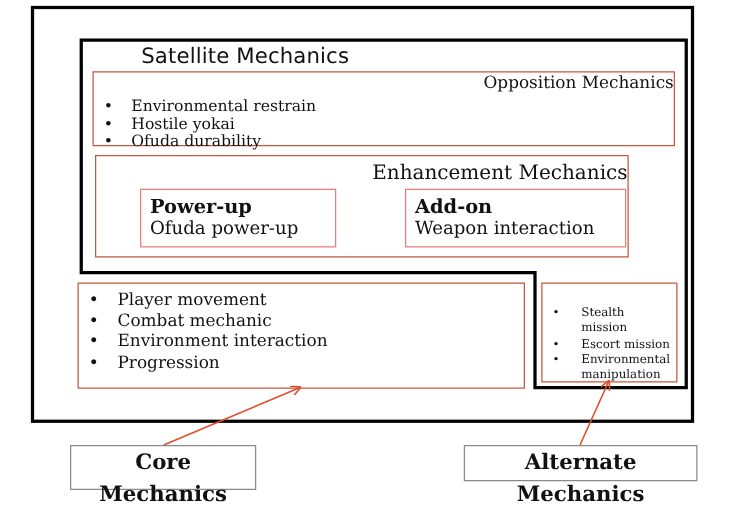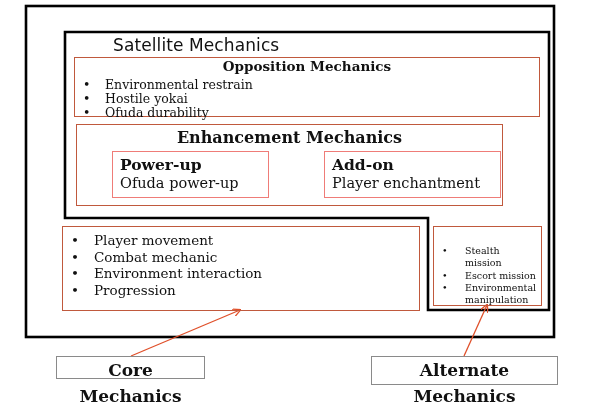--- a/index.html
+++ b/index.html
@@ -2,21 +2,21 @@
 <html><head>
 <meta charset="utf-8">
 <style>
   html, body { margin:0; padding:0; background:#ffffff; }
   body { width:600px; height:408px; position:relative; overflow:hidden; font-family:"DejaVu Serif","Liberation Serif",serif; color:#111; }
   .abs { position:absolute; box-sizing:border-box; }
   svg.lines { position:absolute; left:0; top:0; width:600px; height:408px; pointer-events:none; }
   .title { font-family:"DejaVu Sans","Liberation Sans",sans-serif; font-size:17px; font-weight:normal; letter-spacing:0.1px; text-align:left;padding-left:48px; }
   .obox { border:1.5px solid #c0593d; }
   .pbox { border:1.5px solid #ef7c78; }
-  .hdr { font-weight:bold; text-align:center; }
+  .hdr { font-weight:normal; text-align:right; }
   ul.blt { list-style:none; margin:4px; padding:0; }
   ul.blt li { position:relative; padding-left:26px; }
   ul.blt li::before { content:"•"; position:absolute; left:4px; }
   .label-box { border:1.5px solid #8a8a8a; background:#fff; font-weight:bold; font-size:17px; text-align:center; line-height:26px; }
 </style>
 </head>
 <body>
 
 <svg class="lines" viewBox="0 0 600 408">
   <defs>
@@ -45,34 +45,34 @@
   <div class="hdr" style="font-size:16px; line-height:20px; margin-top:3px;">Enhancement Mechanics</div>
 </div>
 
 <div class="abs pbox" style="left:112px; top:151px; width:157px; height:47px; padding:3px 0 0 7px;">
   <div style="font-weight:bold; font-size:15.5px; line-height:19px;">Power-up</div>
   <div style="font-size:14.5px; line-height:19px;">Ofuda power-up</div>
 </div>
 
 <div class="abs pbox" style="left:324px; top:151px; width:177px; height:47px; padding:3px 0 0 7px;">
   <div style="font-weight:bold; font-size:15.5px; line-height:19px;">Add-on</div>
-  <div style="font-size:14.5px; line-height:19px;">Player enchantment</div>
+  <div style="font-size:14.5px; line-height:19px;">Weapon interaction</div>
 </div>
 
 <div class="abs obox" style="left:62px; top:226px; width:358px; height:85px; padding-top:1px;">
   <ul class="blt" style="font-size:13.5px; line-height:16.6px;">
     <li style="padding-left:27px;">Player movement</li>
     <li style="padding-left:27px;">Combat mechanic</li>
     <li style="padding-left:27px;">Environment interaction</li>
     <li style="padding-left:27px;">Progression</li>
   </ul>
 </div>
 
 <div class="abs obox" style="left:433px; top:226px; width:109px; height:80px; padding-top:14px;">
   <ul class="blt" style="font-size:9.5px; line-height:12.3px;">
     <li style="padding-left:27px;">Stealth mission</li>
     <li style="padding-left:27px;">Escort mission</li>
     <li style="padding-left:27px; padding-right:4px;">Environmental manipulation</li>
   </ul>
 </div>
 
-<div class="abs label-box" style="left:56px; top:356px; width:149px; height:23px;">Core Mechanics</div>
+<div class="abs label-box" style="left:56px; top:356px; width:149px; height:36px;">Core Mechanics</div>
 <div class="abs label-box" style="left:371px; top:356px; width:187px; height:29px;">Alternate Mechanics</div>
 
 </body></html>

